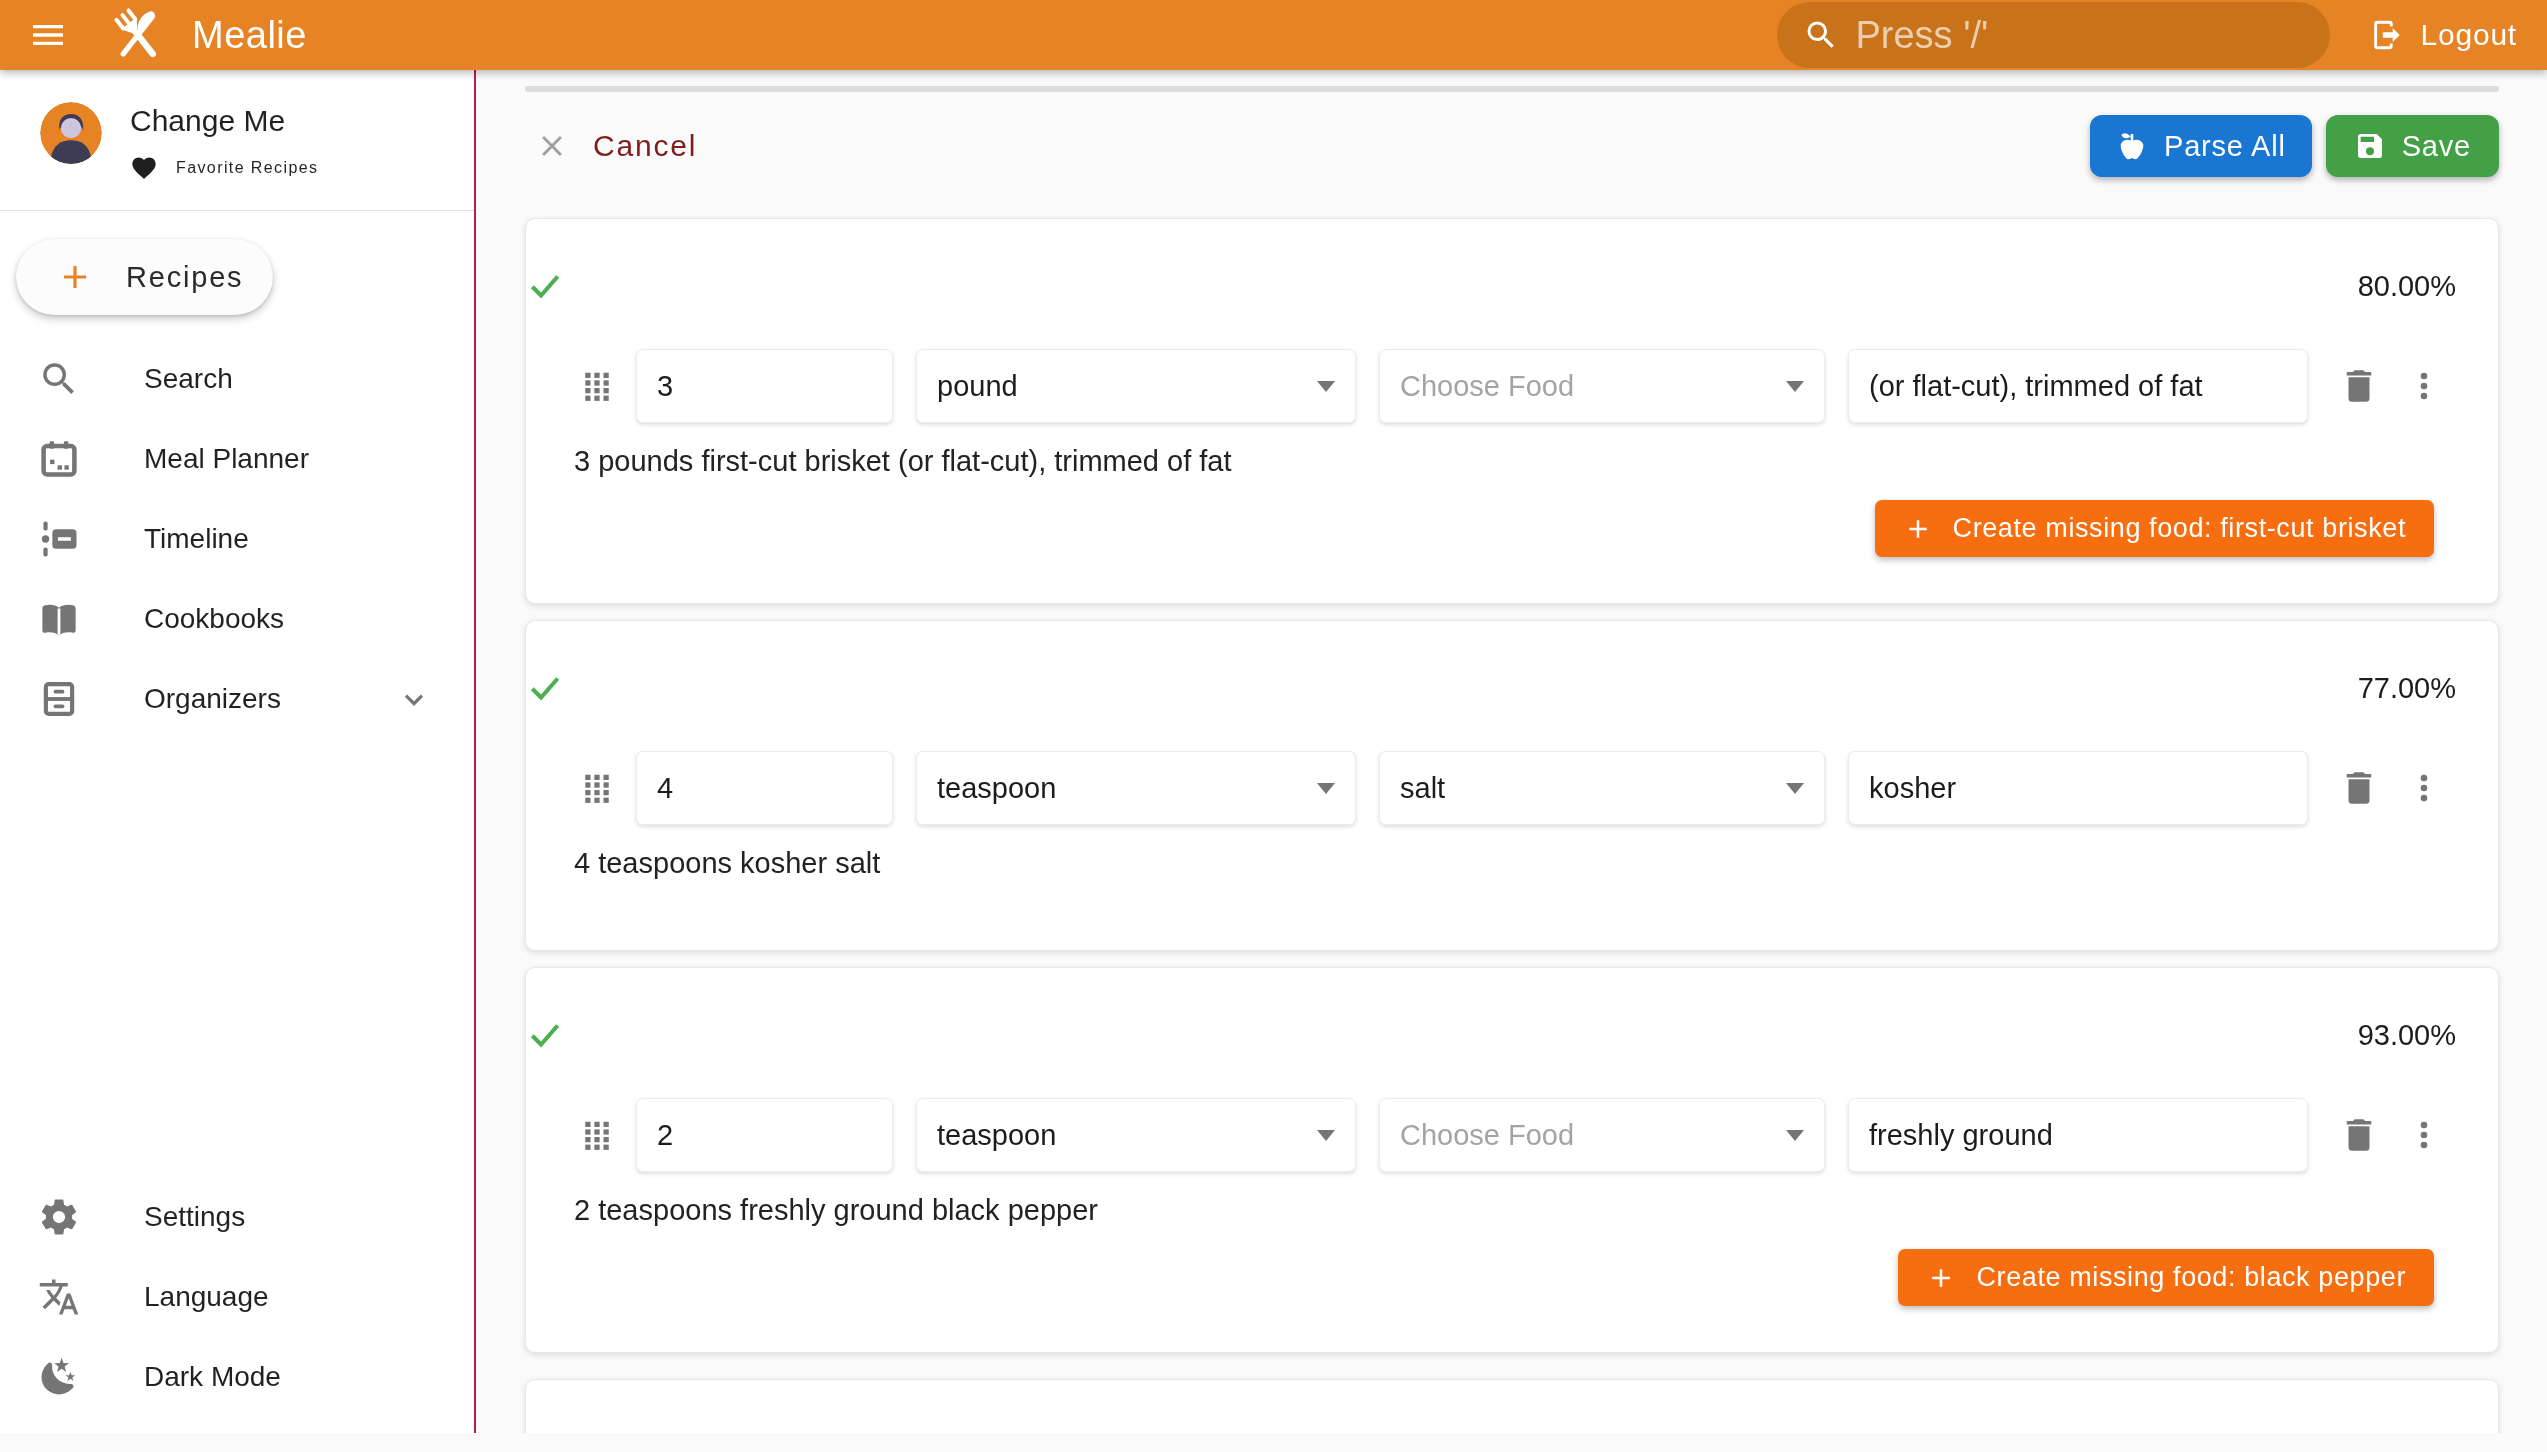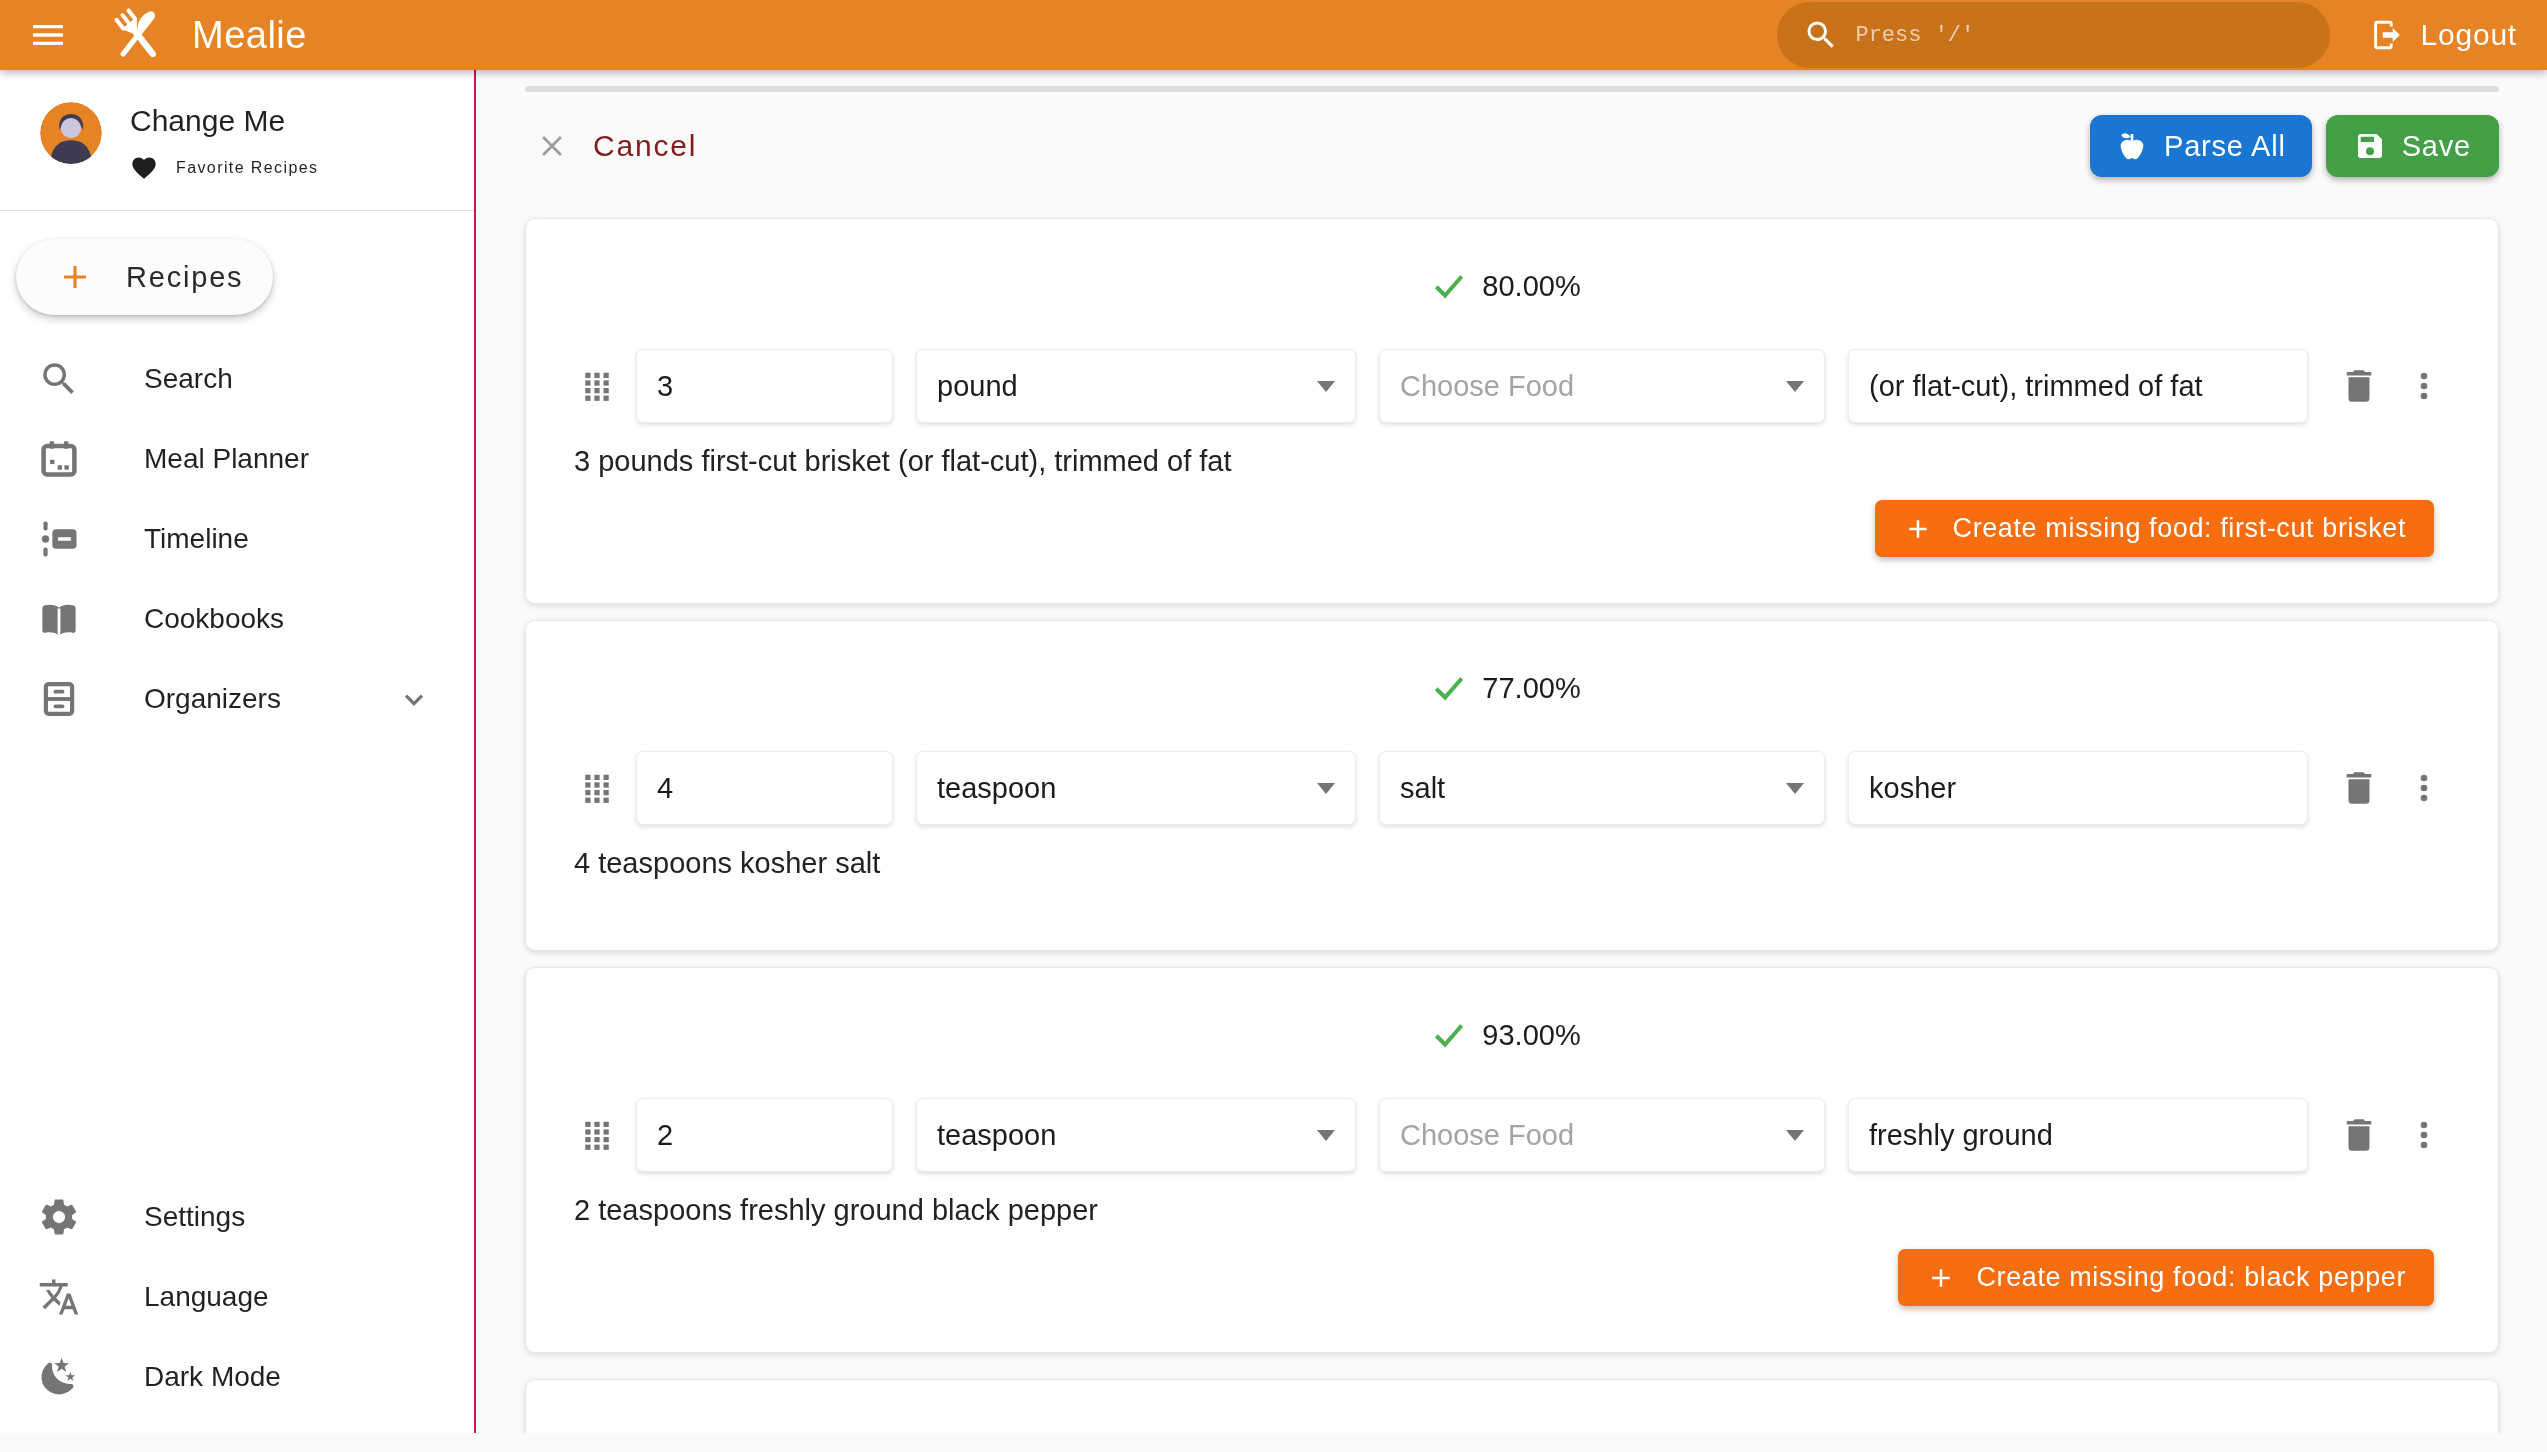--- a/index.html
+++ b/index.html
@@ -8,22 +8,22 @@
   button { font-family:inherit; }
 
   
   .appbar { position:relative; z-index:10; height:70px; background:#E58325; display:flex; align-items:center;
             padding:0 30px 0 28px; box-shadow:0 3px 8px rgba(0,0,0,.28); }
   .iconbtn { background:none; border:none; display:flex; align-items:center; justify-content:center; cursor:pointer; }
   .logo { margin-left:38px; display:flex; }
   .appbar-title { color:#fff; font-size:38px; font-weight:500; margin-left:22px; letter-spacing:0.5px; }
   .searchpill { margin-left:auto; width:553px; height:66px; border-radius:33px; background:#C8721A;
                 display:flex; align-items:center; padding:0 20px 0 26px; }
-  .searchpill input { flex:1; background:transparent; border:none; outline:none; color:#fff; font-size:22px;
-                      font-family:Liberation Mono, monospace; margin-left:16px; min-width:0; }
+  .searchpill input { flex:1; background:transparent; border:none; outline:none; color:#fff; font-size:38px;
+                      font-family:Liberation Sans, sans-serif; margin-left:16px; min-width:0; }
   .searchpill input::placeholder { color:rgba(255,255,255,.65); }
   .logout { margin-left:40px; display:flex; align-items:center; gap:16px; background:none; border:none; color:#fff;
             font-size:30px; font-weight:500; letter-spacing:0.8px; cursor:pointer; }
 
   
   .shell { display:flex; height:1363px; }
 
   
   .sidebar { width:476px; background:#fff; border-right:2px solid #be185d; display:flex; flex-direction:column; flex-shrink:0; }
   .user-row { display:flex; padding:32px 20px 0 40px; }
@@ -54,21 +54,21 @@
   .btn { display:flex; align-items:center; border:none; border-radius:12px; color:#fff; font-weight:500; cursor:pointer; }
   .parse-btn { height:62px; background:#1976D2; padding:0 26px; gap:16px; font-size:29px; letter-spacing:0.8px;
                box-shadow:0 3px 6px rgba(0,0,0,.3); }
   .save-btn  { height:62px; background:#43A047; padding:0 28px; gap:16px; font-size:29px; letter-spacing:0.8px;
                margin-left:14px; box-shadow:0 3px 6px rgba(0,0,0,.3); }
 
   
   .card { margin-top:40px; background:#fff; border:1px solid #E7E7E7; border-radius:10px;
           box-shadow:0 2px 6px rgba(0,0,0,.12); display:flex; flex-direction:column; }
   .card + .card { margin-top:16px; }
-  .conf-row { display:flex; justify-content:center; align-items:center; gap:14px; padding:48px 13px 0 0; }
+  .conf-row { display:flex; justify-content:space-between; align-items:center; gap:14px; padding:48px 42px 0 0; }
   .conf-text { font-size:29px; color:#1c1c1c; }
   .fields-row { display:flex; align-items:center; margin-top:44px; padding-left:56px; }
   .drag { color:#757575; margin-right:24px; display:flex; cursor:grab; }
   .field { height:74px; background:#fff; border:1px solid #ECECEC; border-radius:7px;
            box-shadow:0 2px 4px rgba(0,0,0,.13); display:flex; align-items:center; padding:0 20px;
            font-size:29px; color:#1c1c1c; }
   input.field { outline:none; }
   .qty  { width:257px; }
   .unit { width:440px; margin-left:23px; justify-content:space-between; cursor:pointer; }
   .food { width:446px; margin-left:23px; justify-content:space-between; cursor:pointer; }

